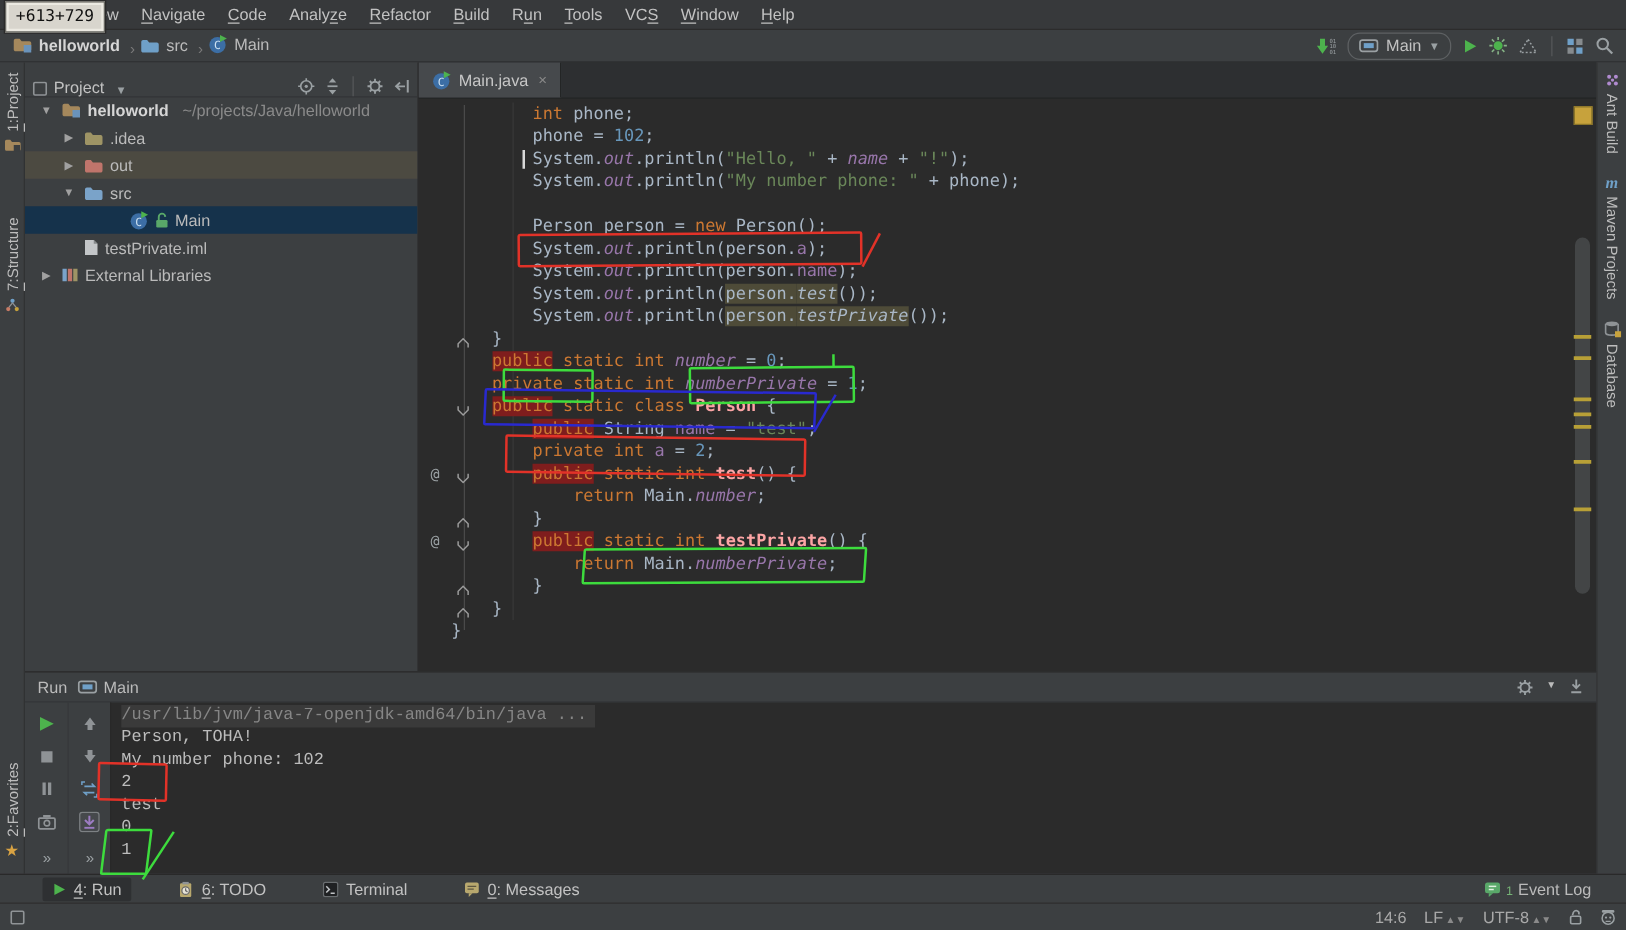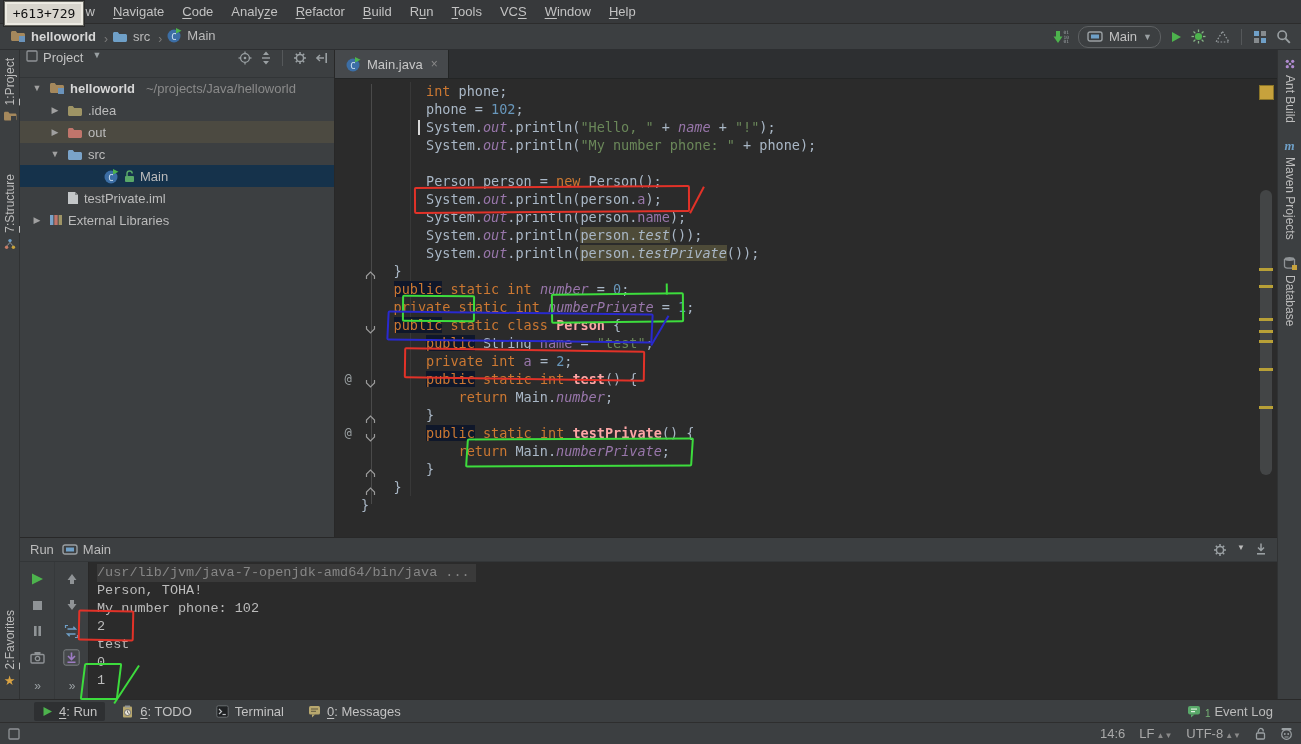--- a/index.html
+++ b/index.html
@@ -34,21 +34,21 @@
   #left-stripe{left:0;top:50px;width:20px;height:649px;background:#3c3f41;border-right:1px solid #303233;box-sizing:border-box}
   #right-stripe{left:1277px;top:50px;width:24px;height:649px;background:#3c3f41;border-left:1px solid #303233;box-sizing:border-box}
   .stripe-item{display:flex;flex-direction:column;align-items:center;gap:5px;padding:8px 0;color:#bdbdbd}
   .vlabel{writing-mode:vertical-rl;font-size:12px;white-space:nowrap}
   .vlabel.flip{transform:rotate(180deg)}
   #left-stripe .stripe-bottom{position:absolute;bottom:4px;left:0;width:100%}
   #left-stripe .stripe-gap{height:36px}
 
   
   #project-panel{left:20px;top:50px;width:315px;height:487px;background:#3c3f41;border-right:1px solid #282828;box-sizing:border-box}
-  #pp-header{height:27px;display:flex;align-items:flex-start;padding:0 6px;border-bottom:1px solid #323537;gap:5px}
+  #pp-header{height:27px;display:flex;align-items:flex-end;padding:0 6px;border-bottom:1px solid #323537;gap:5px}
   #pp-header .title{color:#c2c2c2}
   #pp-header .caret{font-size:9px;color:#9aa0a3;margin-left:4px}
   #pp-header .spacer{flex:1}
   #tree{position:absolute;left:0;top:27px;right:0;bottom:0;overflow:hidden}
   .tree-row{height:22px;display:flex;align-items:center;gap:5px;white-space:nowrap}
   .tree-row .arrow{width:14px;text-align:center;font-size:9px;color:#a0a0a0;flex:none}
   .tree-row.selected{background:#15324b}
   .tree-row.hover{background:#4c4a41}
   .tree-row .path{color:#8a8a8a;margin-left:6px}
   .tree-row b{color:#d6d6d6}
@@ -58,21 +58,21 @@
   #tabbar{position:absolute;left:0;top:0;right:0;height:28px;background:#2d2f31;border-bottom:1px solid #232525;display:flex}
   .etab{display:inline-flex;align-items:center;gap:6px;background:#46494c;padding:0 10px;border-right:1px solid #232525;color:#c7c7c7}
   .etab .close{color:#8a8a8a;font-size:12px;margin-left:2px}
   #code-area{position:absolute;left:0;top:28px;right:0;bottom:0;overflow:hidden;
              font-family:"DejaVu Sans Mono",monospace;font-size:13.5px;line-height:18px}
   #code-lines{position:absolute;left:0;top:4px;right:20px;white-space:pre}
   .code-line{height:18px;padding-left:26px}
   .p{color:#a9b7c6}.k{color:#cc7832}.s{color:#6a8759}.n{color:#6897bb}
   .f{color:#9876aa}.fi{color:#9876aa;font-style:italic}
   .d{color:#fca5a5;font-weight:bold}
-  .khl{color:#cc7832;background:#0f172a}.phl{color:#a9b7c6;background:#4e4b38}.gihl{color:#a9b7c6;font-style:italic;background:#4e4b38}
+  .khl{color:#cc7832;background:#7f1d1d}.phl{color:#a9b7c6;background:#4e4b38}.gihl{color:#a9b7c6;font-style:italic;background:#4e4b38}
   .gutter-at{position:absolute;left:6px;width:14px;height:18px;color:#9aa0a3;font-size:12px;text-align:center}
   .fold{position:absolute;left:30px;width:11px;height:10px}
   #fold-line{position:absolute;left:36px;top:6px;width:1px;height:420px;background:#4a4a4a}
   #indent-guide{position:absolute;left:75px;top:4px;width:1px;height:414px;background:#383838}
   #caret{position:absolute;left:83px;top:42px;width:2px;height:15px;background:#d8d8d8}
   #scrollbar .thumb{position:absolute;left:925px;top:112px;width:12px;height:285px;background:#585b5d;border-radius:6px;opacity:.55}
   .smark{position:absolute;left:924px;width:14px;height:3px;background:#b8a037}
   #status-square{position:absolute;left:924px;top:7px;width:13px;height:13px;background:#c7a23c;border:1px solid #8a7428}
 
   
@@ -568,21 +568,21 @@
         <div><span>2</span></div>
         <div><span>test</span></div>
         <div><span>0</span></div>
         <div><span>1</span></div>
       </div>
   </div>
 </div>
 
 <div id="bottom-bar" class="abs">
   <span style="width:34px"></span>
-  <span id="btabs" style="display: inline-flex;">
+  <span id="btabs" style="display: inline-flex; gap: 21px;">
       <span class="btab active">
         <span class="icon">
           <svg width="11" height="11" viewBox="0 0 11 11" xmlns="http://www.w3.org/2000/svg">
             <path d="M1.5 1l8.5 4.5L1.5 10z" fill="#4db34d"></path>
           </svg>
         </span>
         <span><u>4</u>: Run</span>
       </span>
       <span class="btab">
         <span class="icon">

